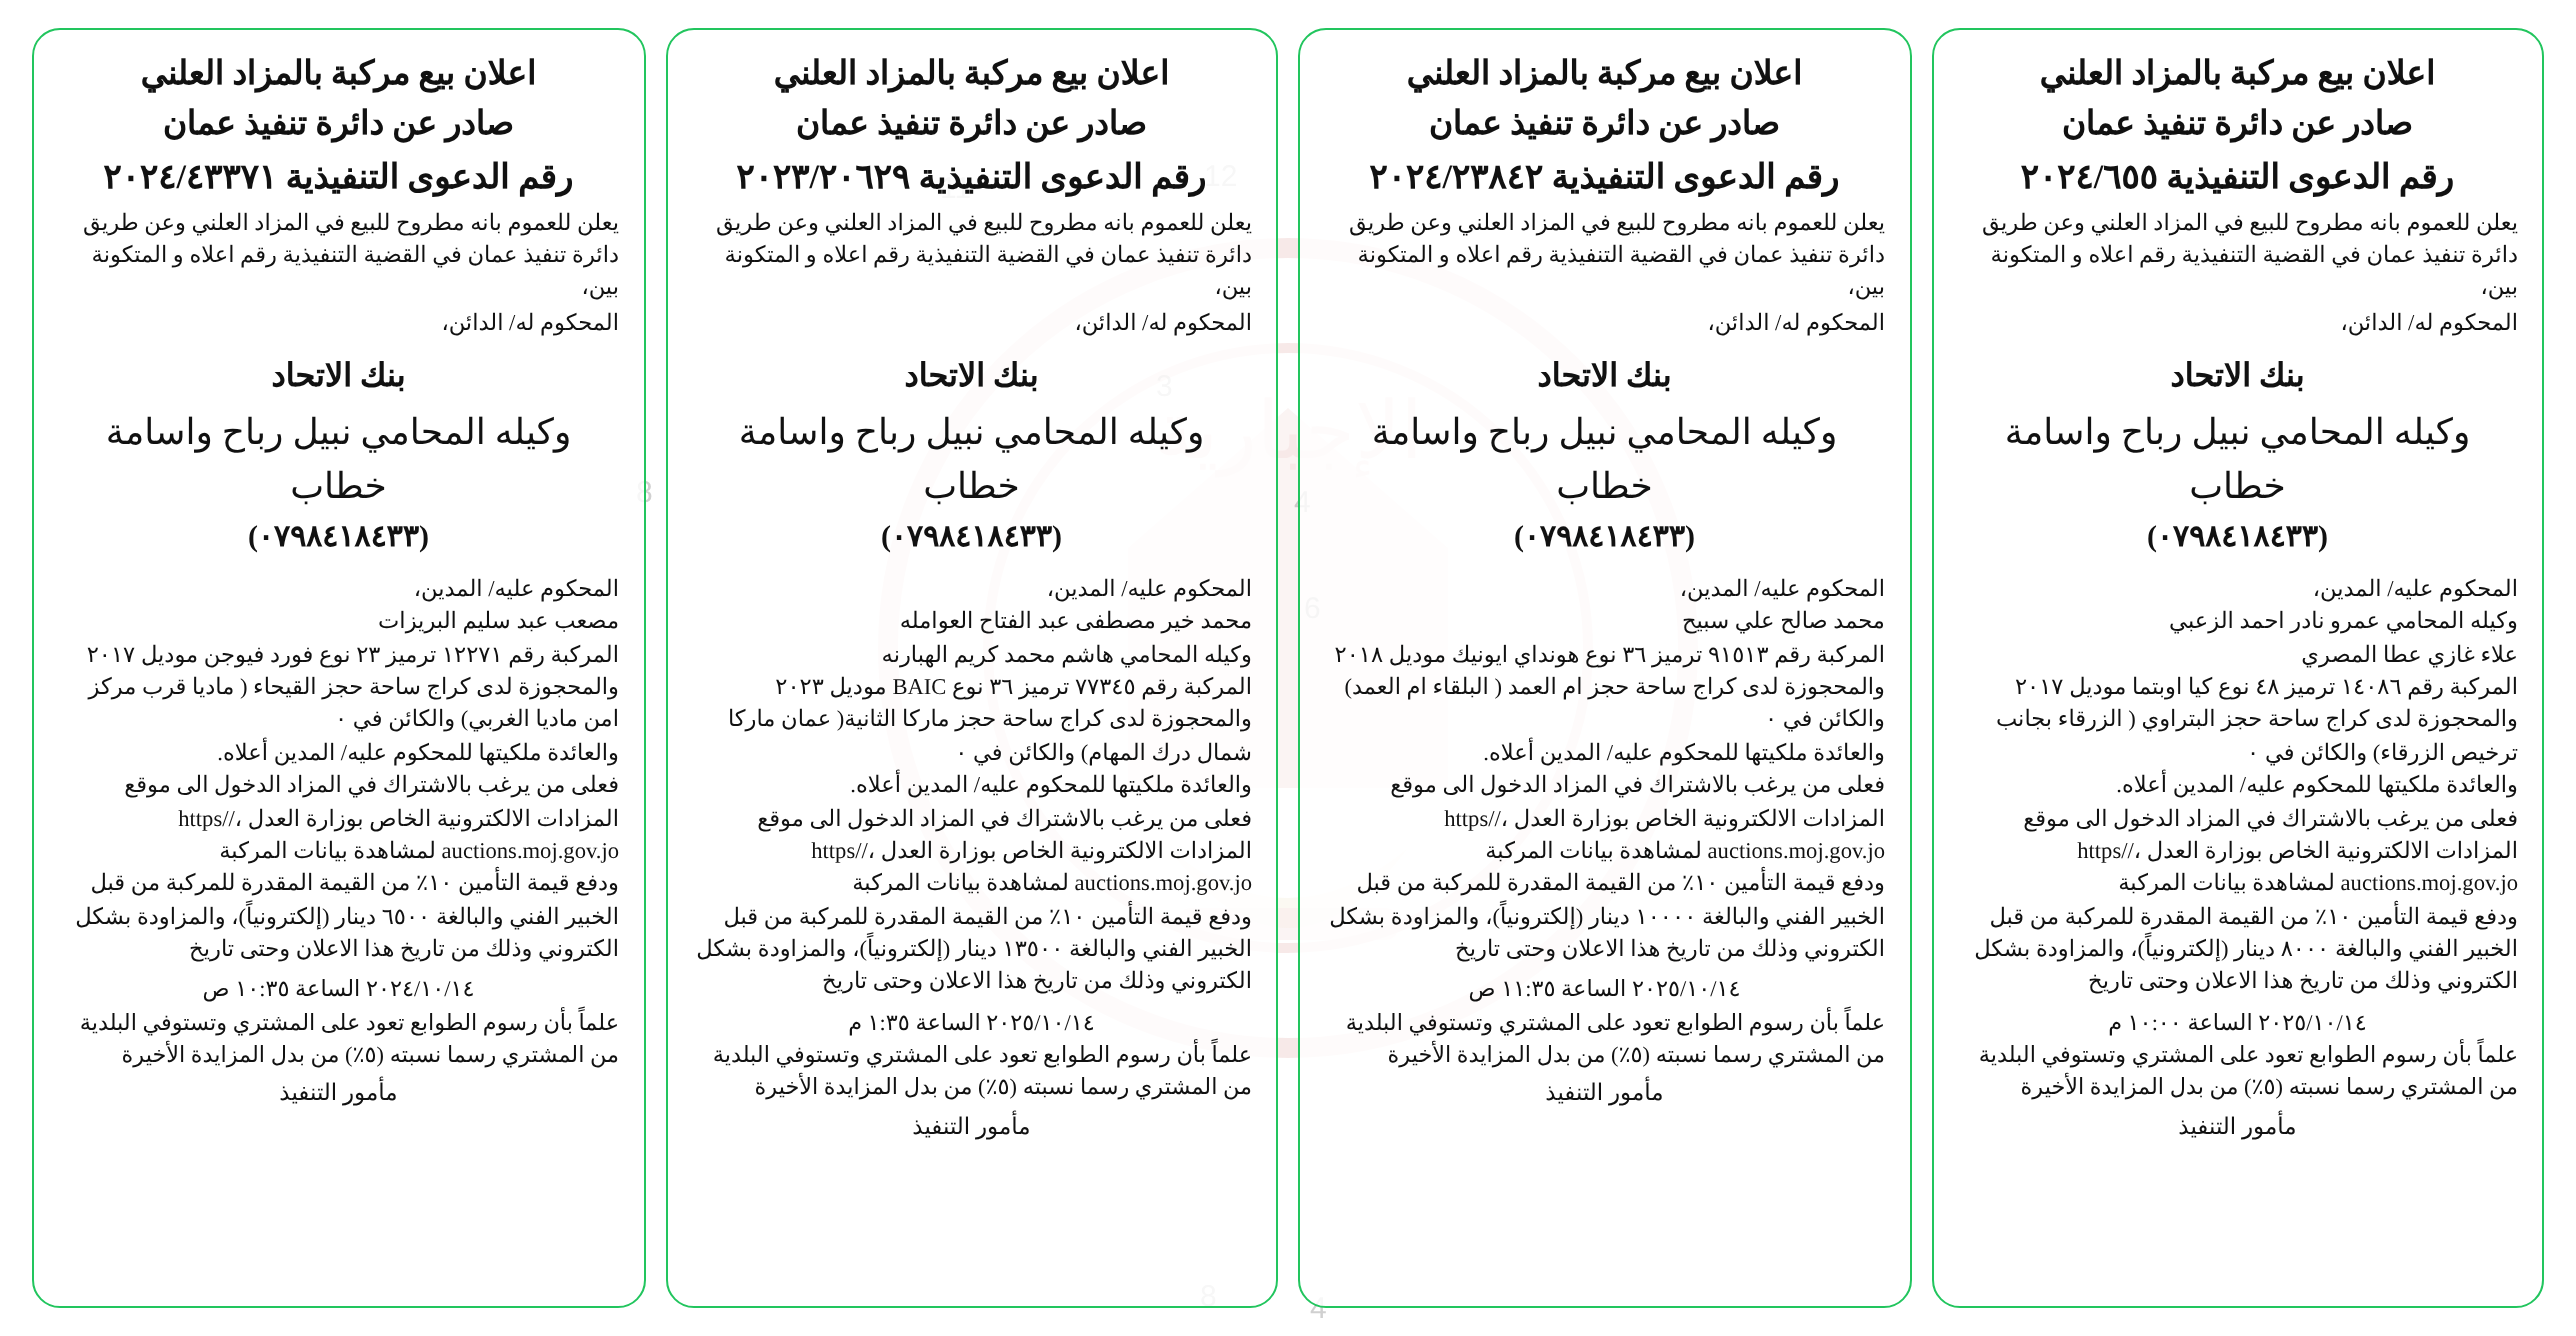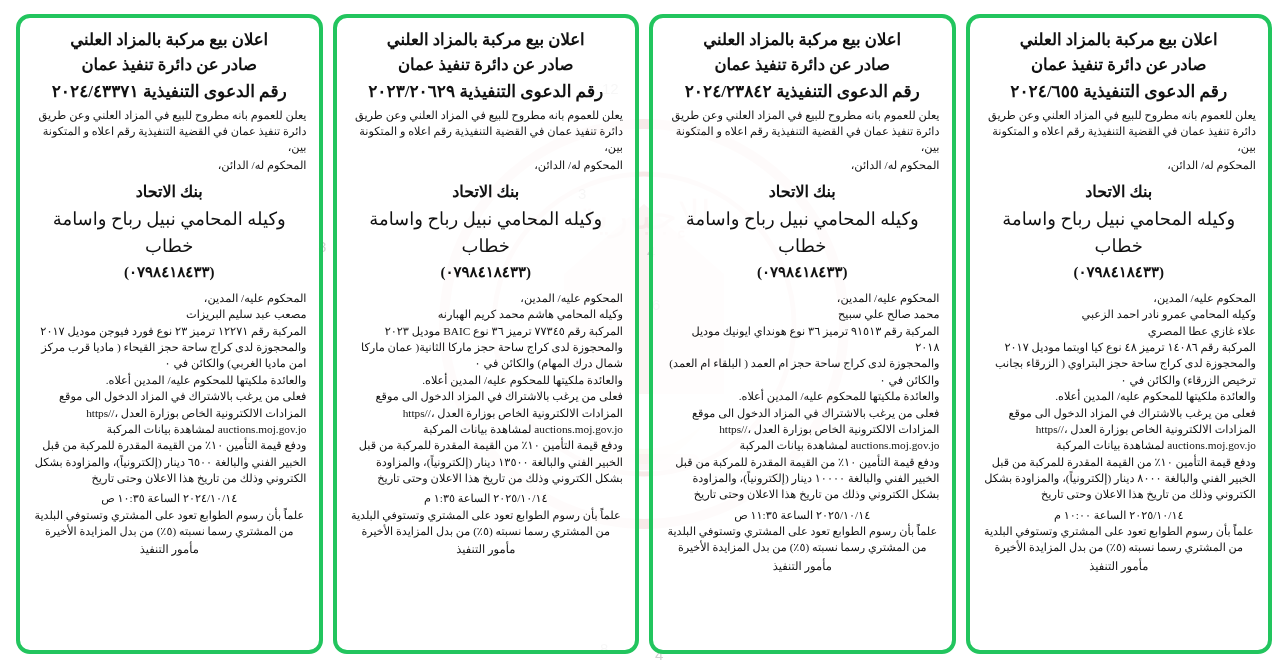--- a/index.html
+++ b/index.html
@@ -42,21 +42,21 @@
     justify-content: space-between;
     gap: 10px;
     padding: 14px 16px;
     box-sizing: border-box;
     height: 668px;
   }
 
   .ad {
     position: relative;
     flex: 1 1 0;
-    border: 4px solid #22c55e;
+    border: 1px solid #22c55e;
     border-radius: 14px;
     background: rgba(255,255,255,0.82);
     box-sizing: border-box;
     padding: 10px 12px 6px 12px;
     text-align: center;
     overflow: hidden;
   }
 
   .ad-title {
     font-size: 16.5px;
@@ -118,21 +118,21 @@
     font-family: "Liberation Serif", serif;
   }
 
   .footer {
     font-size: 11.2px;
     margin-top: 4px;
     line-height: 1.45;
     text-align: center;
   }
   .footer .note {
-    text-align: center;
+    text-align: right;
     display: block;
   }
   .officer {
     font-size: 11.5px;
     margin-top: 3px;
     text-align: center;
   }
 
   
   .bleed {
@@ -230,20 +230,21 @@
     <div class="ad-title">اعلان بيع مركبة بالمزاد العلني</div>
     <div class="ad-title2">صادر عن دائرة تنفيذ عمان</div>
     <div class="case-no">رقم الدعوى التنفيذية ٢٠٢٣/٢٠٦٢٩</div>
     <div class="para">يعلن للعموم بانه مطروح للبيع في المزاد العلني وعن طريق دائرة تنفيذ عمان في القضية التنفيذية رقم اعلاه و المتكونة بين،</div>
     <div class="para">المحكوم له/ الدائن،</div>
     <div class="bank">بنك الاتحاد</div>
     <div class="agent">وكيله المحامي نبيل رباح واسامة خطاب</div>
     <div class="phone">(٠٧٩٨٤١٨٤٣٣)</div>
     <div class="block">
       <div>المحكوم عليه/ المدين،</div>
+      <div>محمد خير مصطفى عبد الفتاح العوامله</div>
       <div>وكيله المحامي هاشم محمد كريم الهبارنه</div>
       <div>المركبة رقم ٧٧٣٤٥   ترميز ٣٦   نوع BAIC   موديل ٢٠٢٣</div>
       <div>والمحجوزة لدى كراج ساحة حجز ماركا الثانية( عمان ماركا شمال درك المهام) والكائن في ٠</div>
       <div>والعائدة ملكيتها للمحكوم عليه/ المدين أعلاه.</div>
       <div>فعلى من يرغب بالاشتراك في المزاد الدخول الى موقع المزادات الالكترونية الخاص بوزارة العدل ،//https</div>
       <div>
         <span class="site">auctions.moj.gov.jo</span>
         <span>لمشاهدة بيانات المركبة</span>
       </div>
       <div>ودفع قيمة التأمين ١٠٪ من القيمة المقدرة للمركبة من قبل الخبير الفني والبالغة ١٣٥٠٠ دينار (إلكترونياً)، والمزاودة بشكل الكتروني وذلك من تاريخ هذا الاعلان وحتى تاريخ</div>

